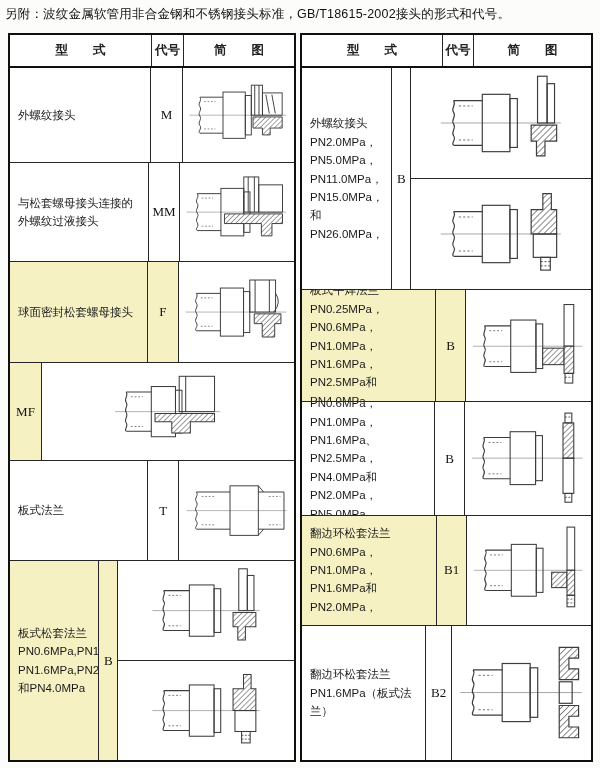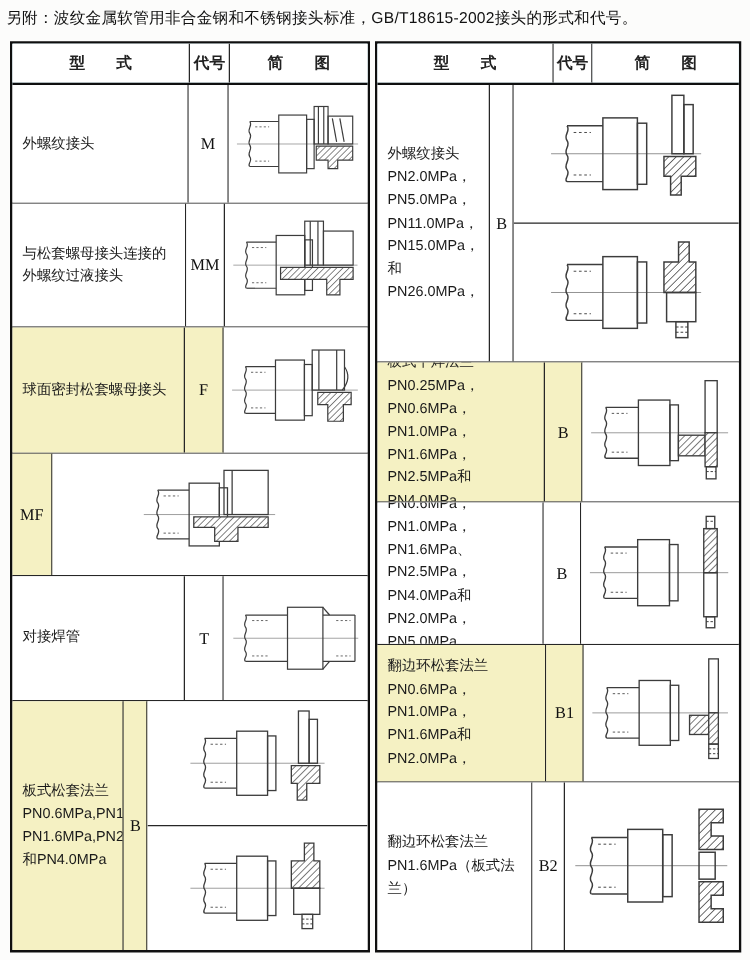--- a/index.html
+++ b/index.html
@@ -230,21 +230,21 @@
     <div class="row hl" style="height:98px">
       <div class="c cc w-code-l">MF</div>
       <div class="c cd w-diag">
         <svg class="dwg" viewBox="0 0 120 96" preserveAspectRatio="xMidYMid meet">
             <use href="#d-mf"></use>
           </svg>
       </div>
     </div>
 
     <div class="row" style="height:100px">
-      <div class="c ct w-type-l">对接焊管</div>
+      <div class="c ct w-type-l">板式法兰</div>
       <div class="c cc w-code-l">T</div>
       <div class="c cd w-diag">
         <svg class="dwg" viewBox="0 0 120 96" preserveAspectRatio="xMidYMid meet">
             <use href="#d-t"></use>
           </svg>
       </div>
     </div>
 
     <div class="row hl">
       <div class="c ct w-type-l">板式松套法兰

